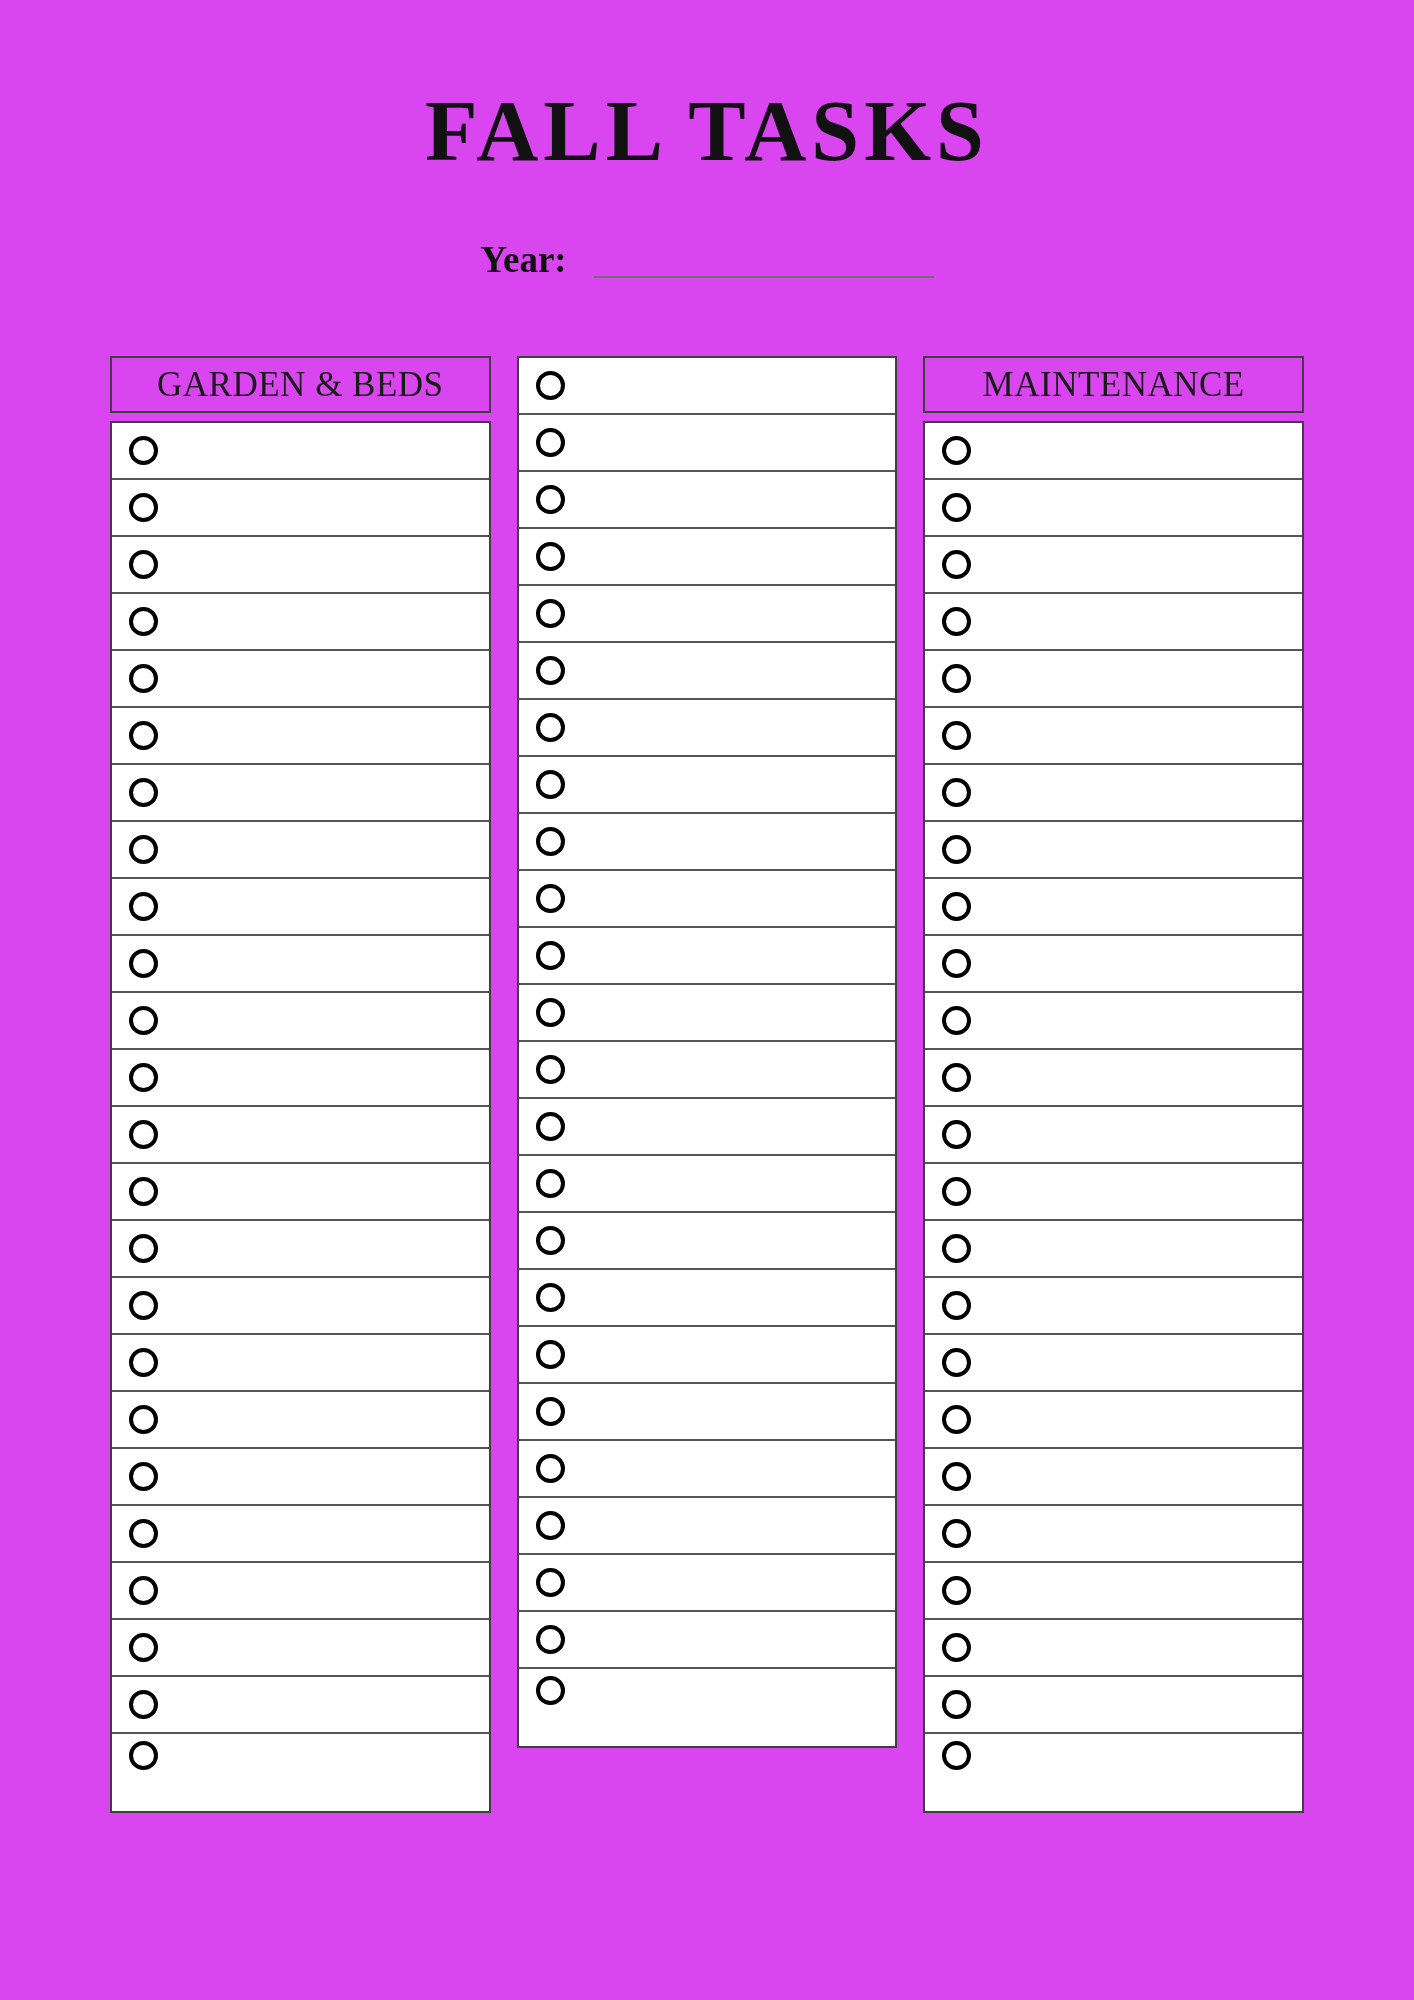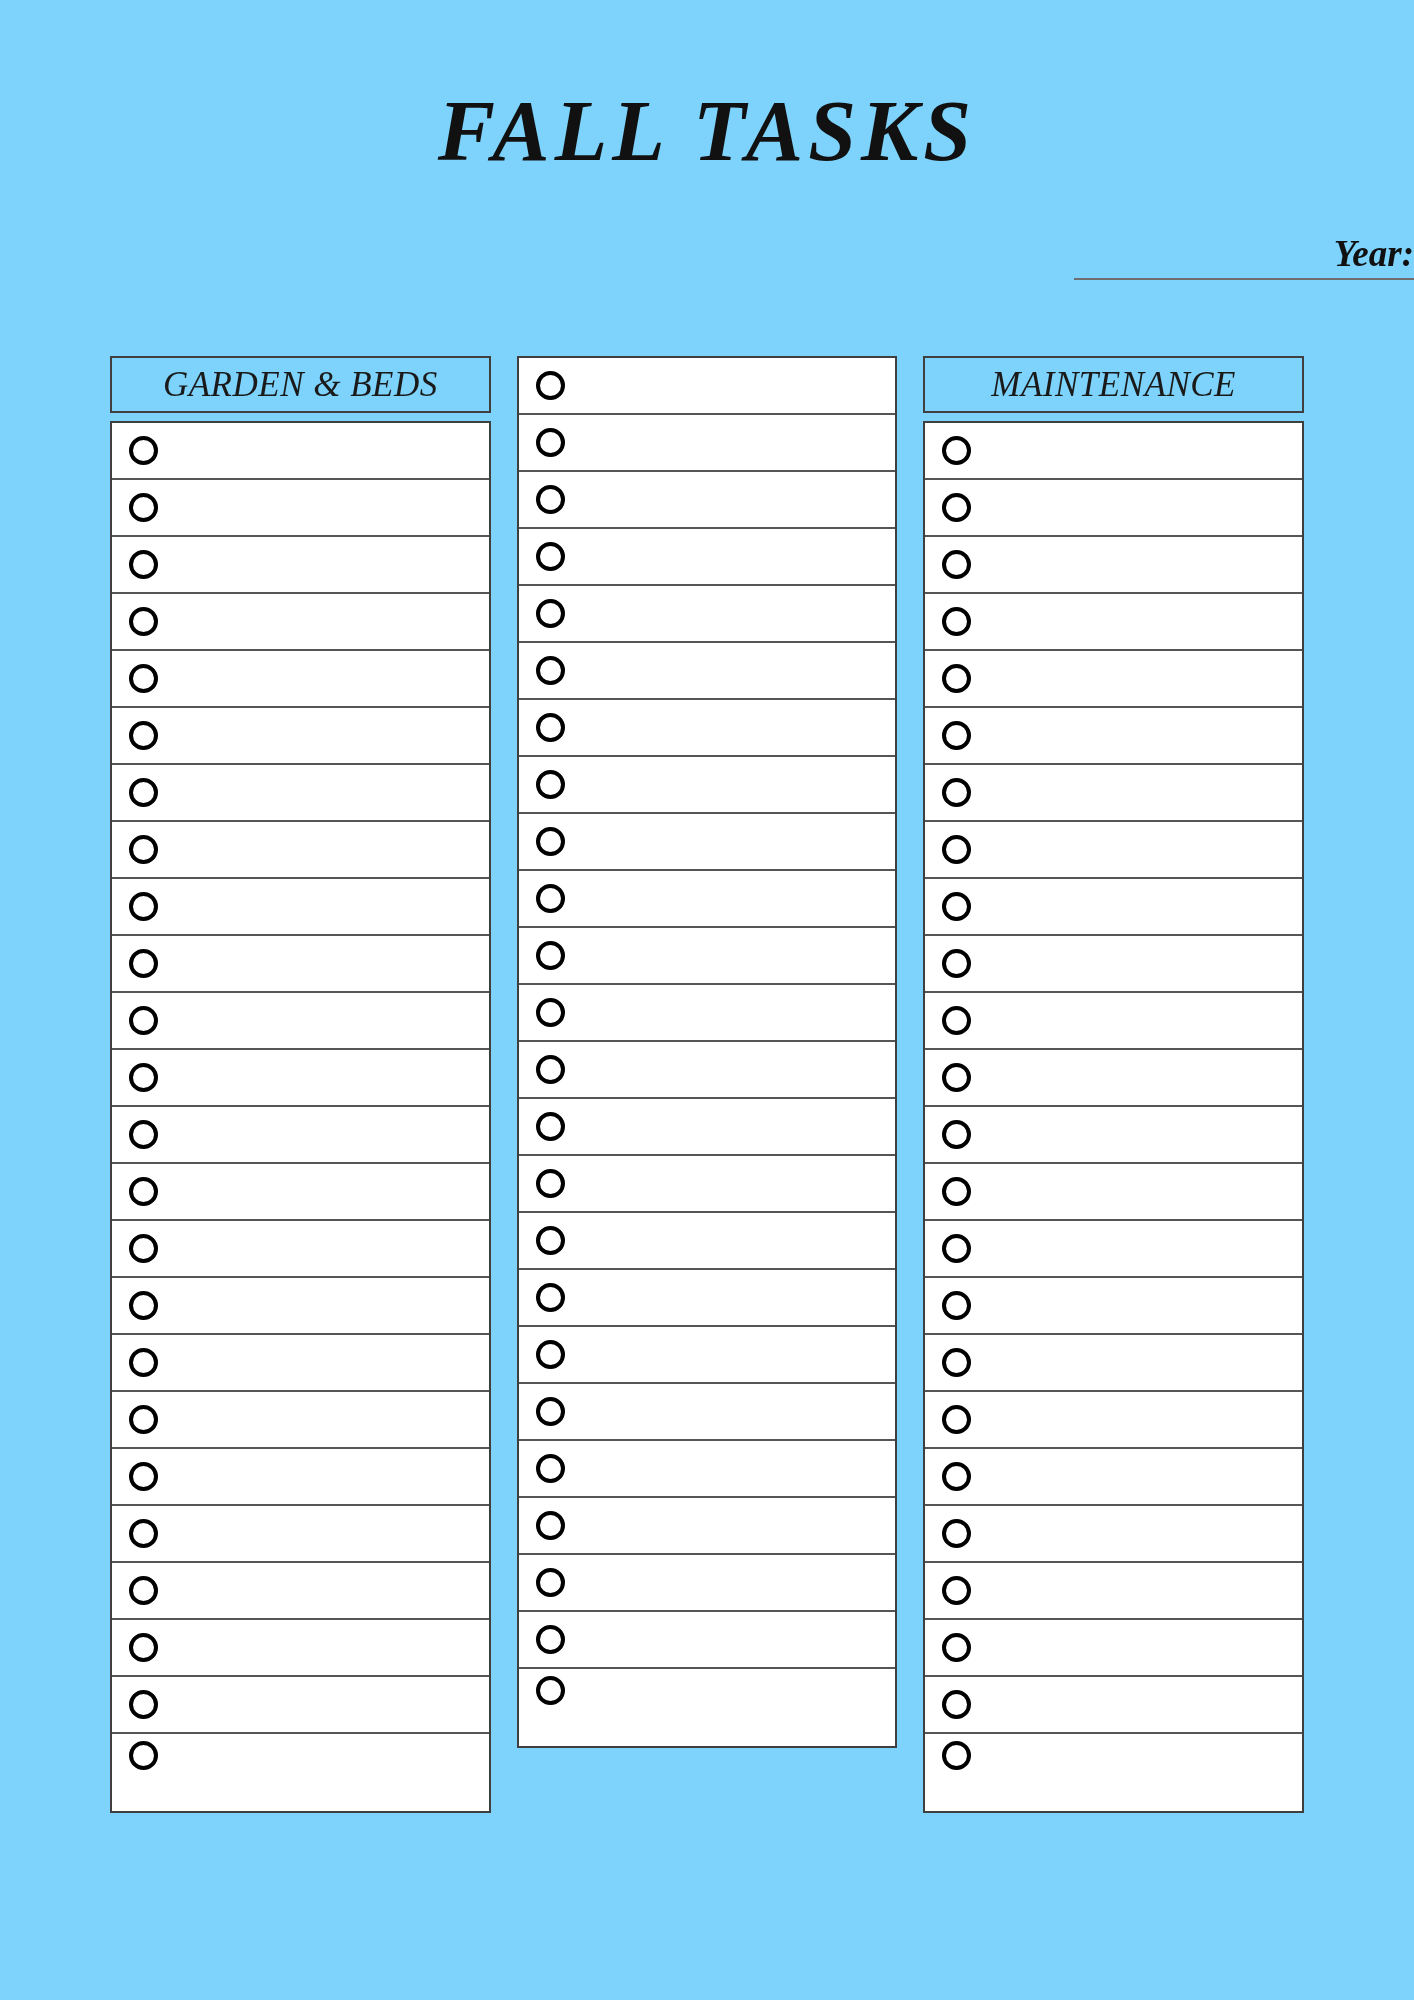--- a/index.html
+++ b/index.html
@@ -4,45 +4,43 @@
 <style>
   html, body {
     margin: 0;
     padding: 0;
     background: #ffffff;
   }
   .page {
     position: relative;
     width: 1414px;
     height: 2000px;
-    background: #7dd3fc;
+    background: #d946ef;
     overflow: hidden;
     font-family: "Liberation Serif", serif;
     color: #111111;
-    font-style: italic;
   }
   .page-title {
     margin: 0;
     padding-top: 88px;
     text-align: center;
     font-family: "Liberation Serif", serif;
     font-weight: 700;
     font-size: 86px;
     line-height: 1;
     letter-spacing: 5px;
     color: #111111;
     white-space: nowrap;
   }
   .year-row {
     display: flex;
     justify-content: center;
     align-items: flex-end;
     margin-top: 62px;
     height: 48px;
-    flex-direction: column;
   }
   .year-label {
     font-family: "Liberation Serif", serif;
     font-weight: 700;
     font-size: 37px;
     line-height: 1;
     margin-bottom: 6px;
     color: #111111;
   }
   .year-line {

